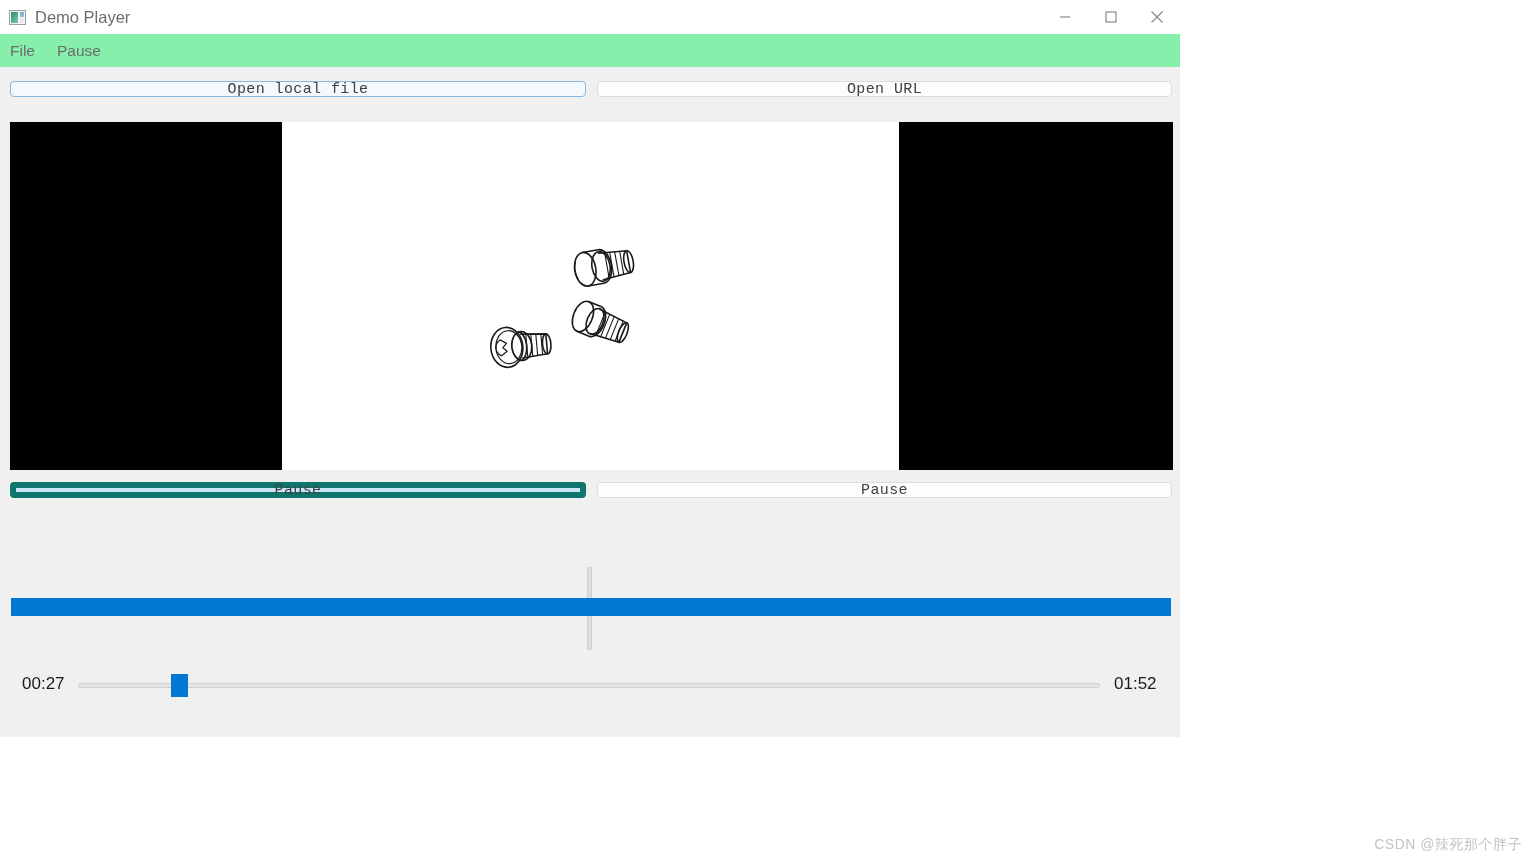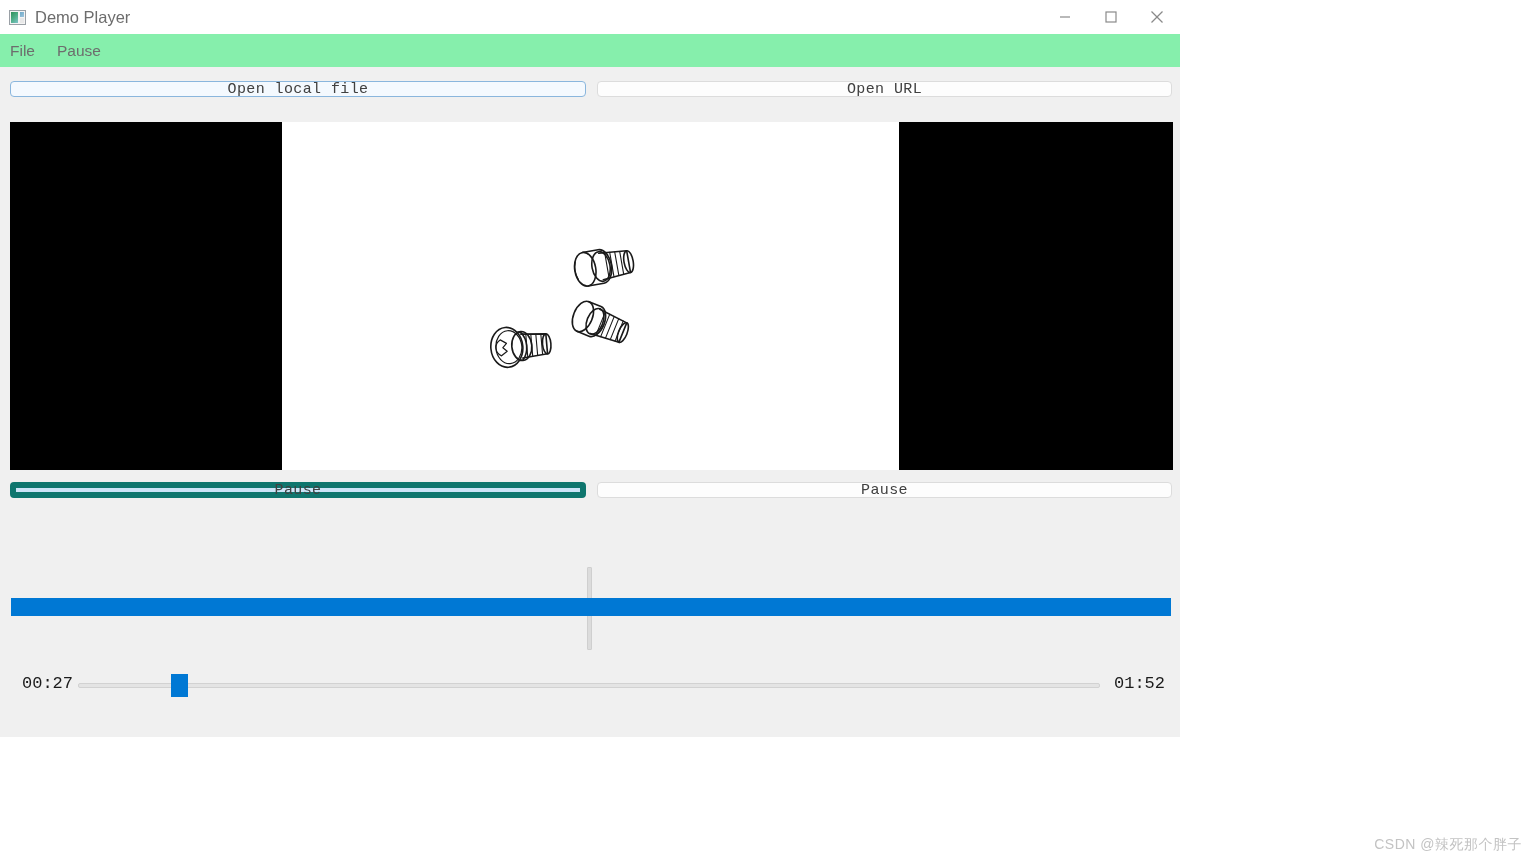--- a/index.html
+++ b/index.html
@@ -199,21 +199,21 @@
   
   #seek-row {
     position: absolute;
     left: 0; top: 598px;
     width: 1180px;
     height: 45px;
   }
   .time-label {
     position: absolute;
     top: 9px;
-    font-family: Liberation Mono, monospace;
+    font-family: Liberation Sans, sans-serif;
     font-size: 17px;
     color: #1b1b1b;
     white-space: nowrap;
   }
   #time-current { left: 22px; }
   #time-total   { left: 1114px; }
   #seek-track {
     position: absolute;
     left: 78px;
     top: 18px;

